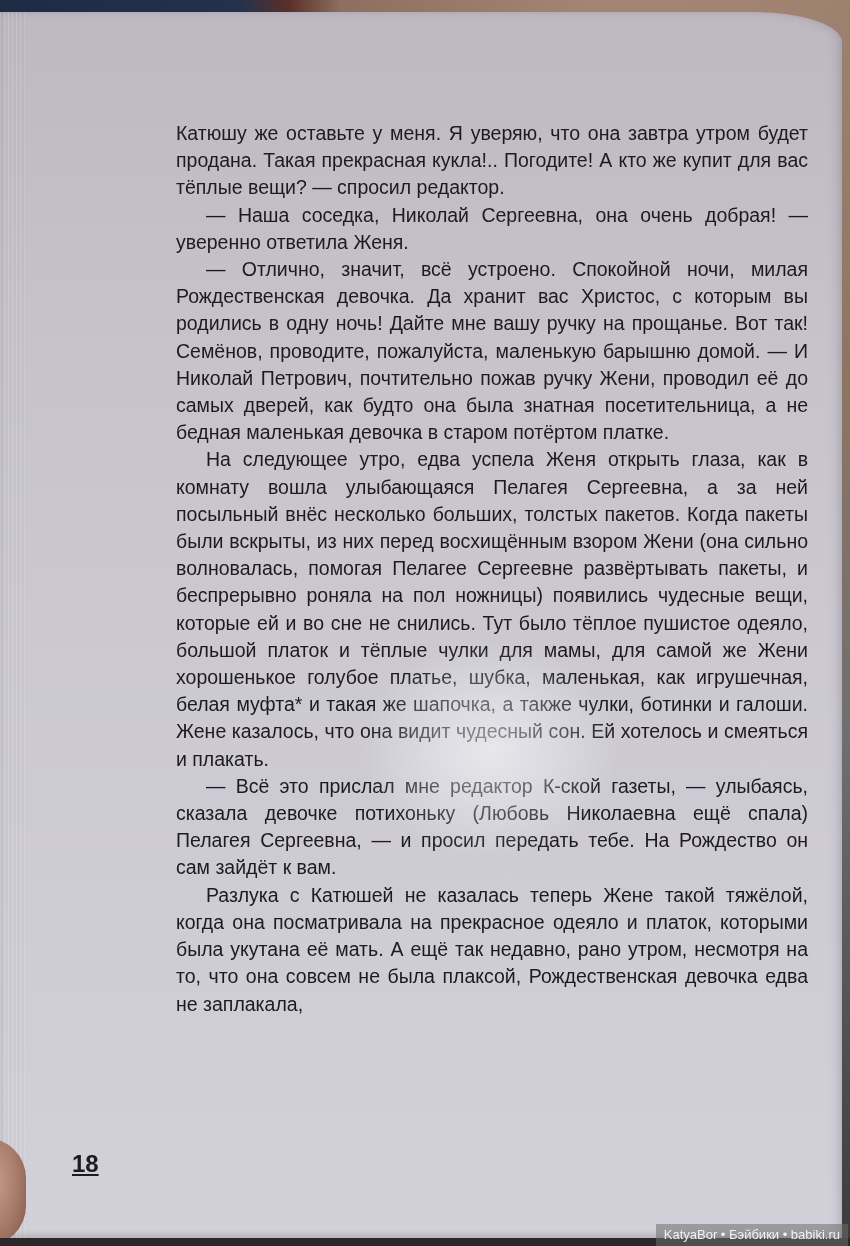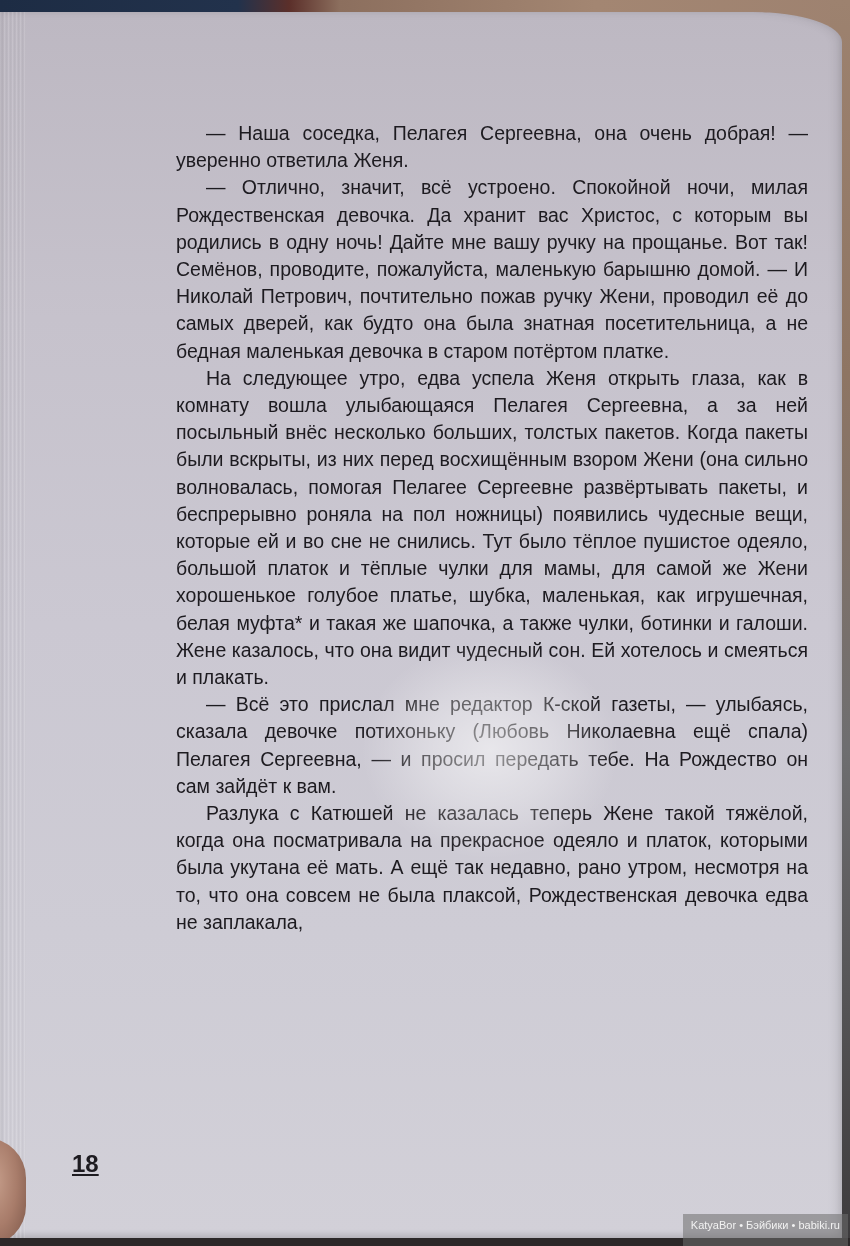--- a/index.html
+++ b/index.html
@@ -81,25 +81,25 @@
       top: 1138px;
       width: 44px;
       height: 108px;
       background: radial-gradient(ellipse at 30% 40%, #c59d8a 0%, #a87c6a 50%, #7a5547 100%);
       border-radius: 0 40px 40px 0;
     }
     .watermark {
       position: absolute;
       right: 2px;
       bottom: 0px;
-      height: 32px;
+      height: 22px;
       padding: 0 8px;
       background: rgba(110,110,110,0.55);
       color: #f2f2f2;
-      font-size: 11px;
+      font-size: 13px;
       line-height: 22px;
       white-space: nowrap;
     }
     .bottom-shadow {
       position: absolute;
       left: 0; bottom: 0;
       width: 850px; height: 8px;
       background: #2c2829;
     }
   </style>
@@ -107,21 +107,22 @@
 <body>
 
 <div class="backdrop-top"></div>
 <div class="backdrop-right"></div>
 
 <div class="page">
   <div class="page-edge"></div>
 </div>
 
 <div class="text-block">
-  <p class="indent">— Наша соседка, Пелагея Сергеевна, она очень добрая! — уверенно ответила Женя.</p>
+  <p>Катюшу же оставьте у меня. Я уверяю, что она завтра утром будет продана. Такая прекрасная кукла!.. Погодите! А кто же купит для вас тёплые вещи? — спросил редактор.</p>
+  <p class="indent">— Наша соседка, Николай Сергеевна, она очень добрая! — уверенно ответила Женя.</p>
   <p class="indent">— Отлично, значит, всё устроено. Спокойной ночи, милая Рождественская девочка. Да хранит вас Христос, с которым вы родились в одну ночь! Дайте мне вашу ручку на прощанье. Вот так! Семёнов, проводите, пожалуйста, маленькую барышню домой. — И Николай Петрович, почтительно пожав ручку Жени, проводил её до самых дверей, как будто она была знатная посетительница, а не бедная маленькая девочка в старом потёртом платке.</p>
   <p class="indent">На следующее утро, едва успела Женя открыть глаза, как в комнату вошла улыбающаяся Пелагея Сергеевна, а за ней посыльный внёс несколько больших, толстых пакетов. Когда пакеты были вскрыты, из них перед восхищённым взором Жени (она сильно волновалась, помогая Пелагее Сергеевне развёртывать пакеты, и беспрерывно роняла на пол ножницы) появились чудесные вещи, которые ей и во сне не снились. Тут было тёплое пушистое одеяло, большой платок и тёплые чулки для мамы, для самой же Жени хорошенькое голубое платье, шубка, маленькая, как игрушечная, белая муфта* и такая же шапочка, а также чулки, ботинки и галоши. Жене казалось, что она видит чудесный сон. Ей хотелось и смеяться и плакать.</p>
   <p class="indent">— Всё это прислал мне редактор К-ской газеты, — улыбаясь, сказала девочке потихоньку (Любовь Николаевна ещё спала) Пелагея Сергеевна, — и просил передать тебе. На Рождество он сам зайдёт к вам.</p>
   <p class="indent">Разлука с Катюшей не казалась теперь Жене такой тяжёлой, когда она посматривала на прекрасное одеяло и платок, которыми была укутана её мать. А ещё так недавно, рано утром, несмотря на то, что она совсем не была плаксой, Рождественская девочка едва не заплакала,</p>
 </div>
 
 <div class="glare"></div>
 
 <div class="page-number">18</div>
 

